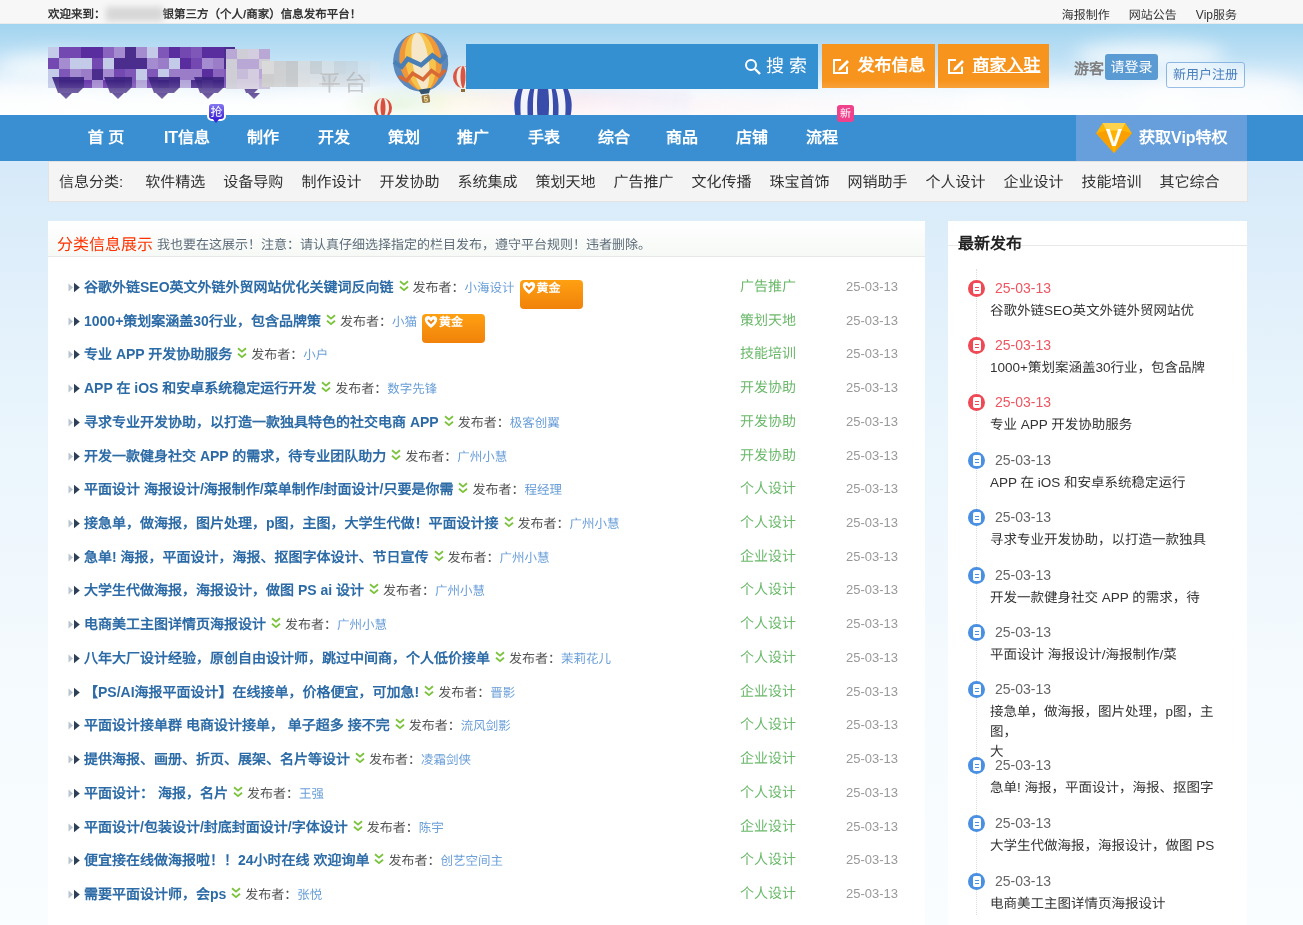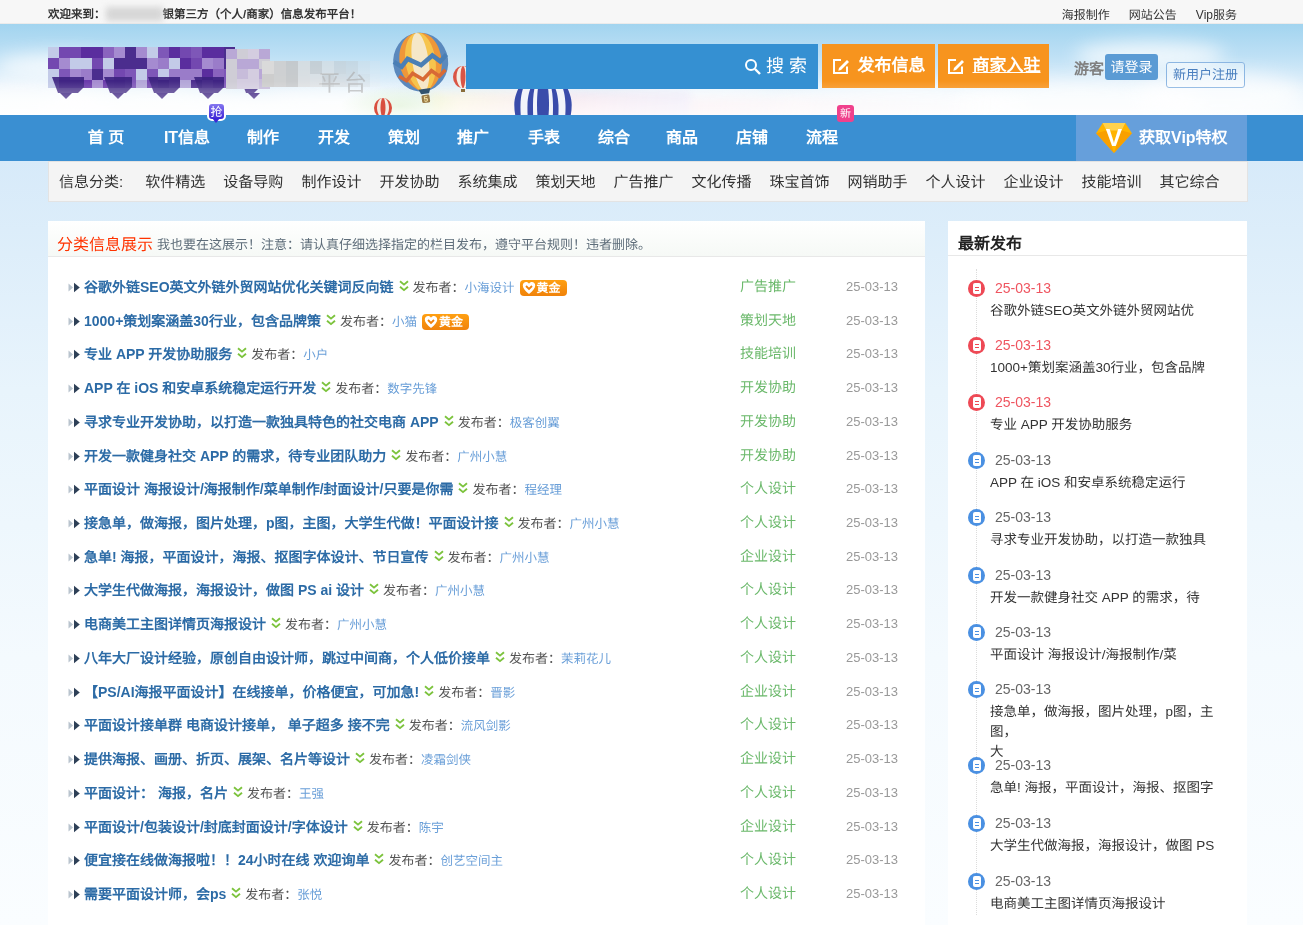--- a/index.html
+++ b/index.html
@@ -51,27 +51,27 @@
 #main .hd .n { position:absolute; left:109px; top:13px; font-size:13px; color:#5e6d7a; }
 #main ul { list-style:none; position:absolute; left:0; top:49px; width:877px; }
 #main li { position:relative; height:33.72px; line-height:33.72px; white-space:nowrap; }
 .arr { margin-left:20px; margin-right:3px; }
 .arr svg { vertical-align:-1px; }
 .tit { color:#2c6ba6; font-size:14px; font-weight:bold; text-decoration:none; }
 .chev { margin-left:5px; }
 .chev svg { vertical-align:-1px; }
 .fbz { color:#555; font-size:13px; margin-left:4px; }
 .nm { color:#6a9fd8; font-size:12.5px; }
-.gold { display:inline-block; height:16px; background:linear-gradient(180deg,#ffa012,#f0820a); border-radius:4px; color:#fff; font-size:12px; font-weight:bold; line-height:17px; padding:0 6px 0 2px; margin-left:5px; }
+.gold { display:inline-block; height:29px; background:linear-gradient(180deg,#ffa012,#f0820a); border-radius:4px; color:#fff; font-size:12px; font-weight:bold; line-height:17px; padding:0 22px 0 2px; margin-left:5px; }
 .gold svg { vertical-align:-3px; margin-right:1px; }
 .cat { position:absolute; left:665px; top:0; width:110px; text-align:center; color:#6cb96c; font-size:14px; font-weight:normal; }
 .dt { position:absolute; left:798px; top:0; color:#999; font-size:13px; }
 
 #side { position:absolute; left:948px; top:221px; width:299px; height:704px; background:#fff; }
-#side .hd { height:35px; border-bottom:1px solid #e8e8e8; }
+#side .hd { height:25px; border-bottom:1px solid #e8e8e8; }
 #side .hd .t { position:absolute; left:10px; top:9px; font-size:16px; font-weight:bold; color:#222; }
 #side .tl { position:absolute; left:28px; top:48px; width:1px; height:646px; border-left:1px dotted #dcdcdc; }
 .sitem { position:absolute; left:0; width:299px; }
 .sitem .ic { position:absolute; left:20px; top:0px; width:17px; height:17px; border-radius:50%; }
 .sitem .ic.red { background:#ee4955; }
 .sitem .ic.blue { background:#4a90e2; }
 .sitem .ic:before { content:""; position:absolute; left:4.5px; top:3px; width:8px; height:11px; background:#fff; border-radius:2px; }
 .sitem .ic:after { content:""; position:absolute; left:6.5px; top:6.5px; width:4px; height:1.5px; }
 .sitem .ic.red:after { background:#ee4955; box-shadow:0 3px 0 #ee4955; }
 .sitem .ic.blue:after { background:#4a90e2; box-shadow:0 3px 0 #4a90e2; }

